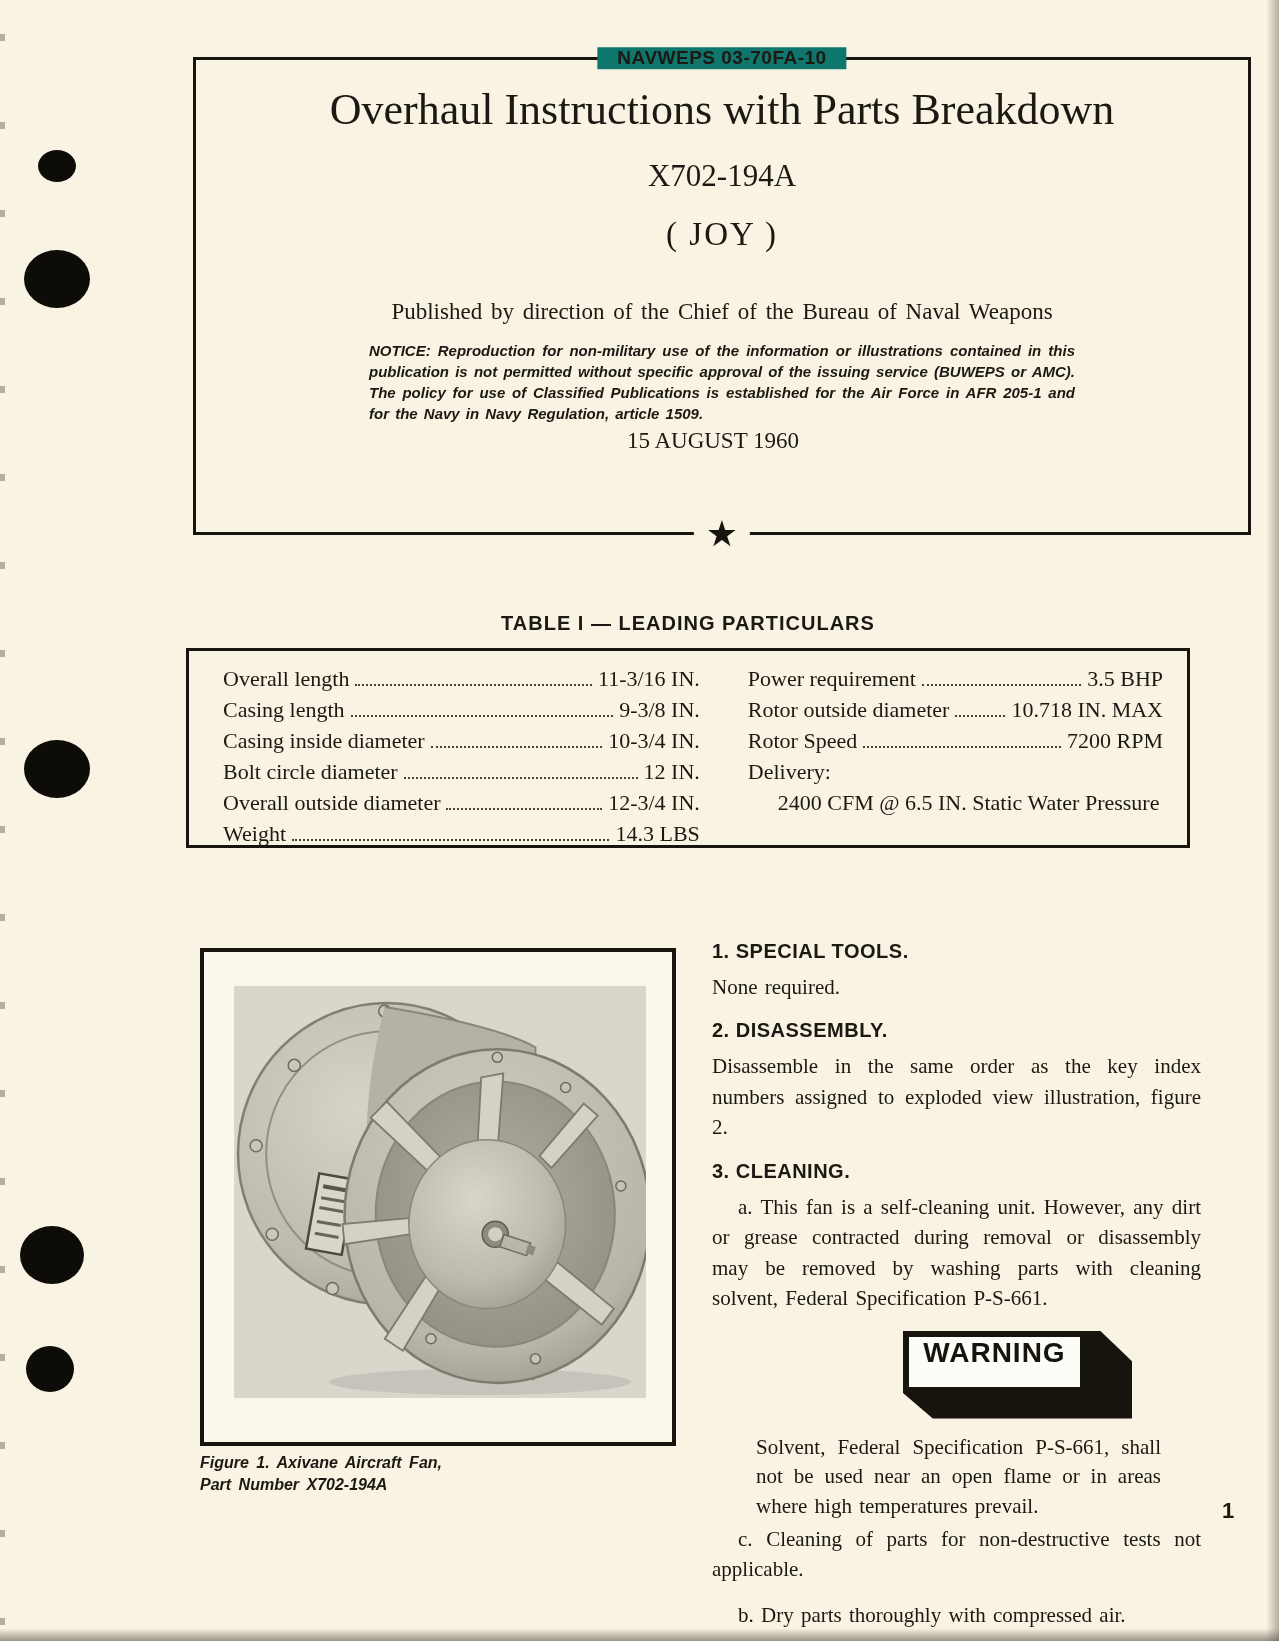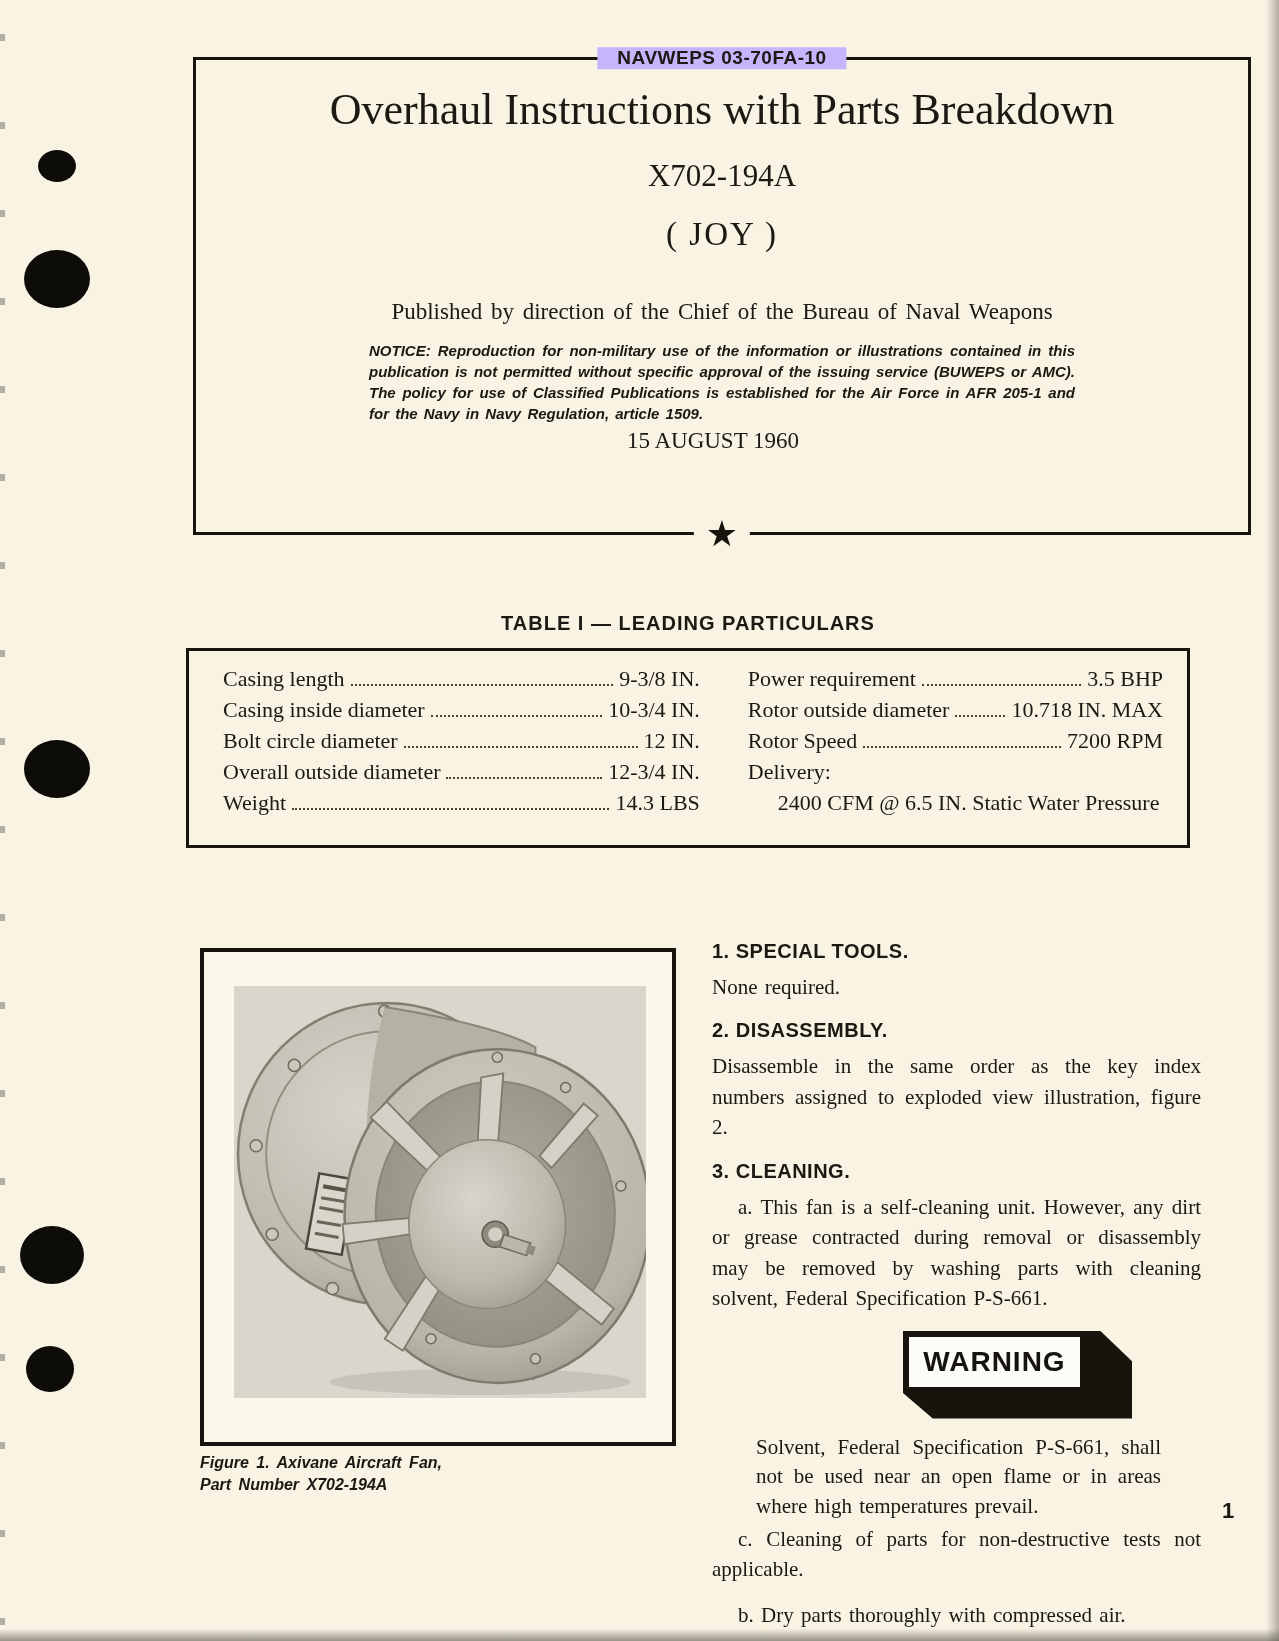--- a/index.html
+++ b/index.html
@@ -28,21 +28,21 @@
   .dot4{left:20px;top:1226px;width:64px;height:58px;}
   .dot5{left:26px;top:1346px;width:48px;height:46px;}
 
   
   .hbox{
     position:absolute;left:193px;top:57px;width:1052px;height:472px;
     border:3px solid #17140e;text-align:center;
   }
   .navweps{
     position:absolute;left:50%;top:0;transform:translate(-50%,-58%);
-    background:#c4b5fd;padding:0 20px;white-space:nowrap;
+    background:#0f766e;padding:0 20px;white-space:nowrap;
     font-family:"Liberation Sans", sans-serif;font-weight:700;
     font-size:19px;letter-spacing:.5px;
   }
   .star{
     position:absolute;left:50%;bottom:0;transform:translate(-50%,55%);
     background:#f8f3e3;padding:0 12px;font-size:36px;line-height:1;color:#17140e;
   }
   .h-title{margin-top:26px;font-size:44px;line-height:1.1;}
   .h-product{margin-top:20px;font-size:42px;letter-spacing:3px;word-spacing:26px;}
   .h-part{margin-top:24px;font-size:31px;}
@@ -96,21 +96,21 @@
   .body-p{font-size:21px;line-height:1.45;text-align:justify;margin-top:9px;word-spacing:2px;}
   .body-p.ind{text-indent:26px;}
   .warn-wrap{position:relative;width:229px;height:88px;margin:17px 0 0 191px;}
   .warn-shadow{
     position:absolute;inset:0;background:#17140e;
     clip-path:polygon(0 0, 86% 0, 100% 35%, 100% 100%, 13% 100%, 0 71%);
   }
   .warn-box{
     position:absolute;left:0;top:0;width:183px;height:62px;
     background:#fdfdf8;border:6px solid #17140e;box-sizing:border-box;
-    display:flex;align-items:center;justify-content:center;
+    display:flex;justify-content:center;
   }
   .warn-label{
     font-family:"Liberation Sans", sans-serif;font-weight:700;
     font-size:28px;letter-spacing:1px;color:#17140e;
   }
   .warn-text{margin:14px 40px 0 44px;font-size:21px;line-height:1.42;text-align:justify;word-spacing:2px;}
   .page-num{
     position:absolute;left:1222px;top:1498px;
     font-family:"Liberation Sans", sans-serif;font-weight:700;font-size:22px;
   }
@@ -137,20 +137,25 @@
     <div class="h-joy">( JOY )</div>
     <div class="h-pub">Published by direction of the Chief of the Bureau of Naval Weapons</div>
     <div class="h-notice">NOTICE: Reproduction for non-military use of the information or illustrations contained in this publication is not permitted without specific approval of the issuing service (BUWEPS or AMC). The policy for use of Classified Publications is established for the Air Force in AFR 205-1 and for the Navy in Navy Regulation, article 1509.</div>
     <div class="h-date">15 AUGUST 1960</div>
     <div class="star">★</div>
   </div>
 
   <div class="table-title">TABLE I — LEADING PARTICULARS</div>
   <div class="tbox">
     <div class="tcol-l">
+      <div class="trow">
+        <span>Overall length</span>
+          <span class="leader"></span>
+          <span>11-3/16 IN.</span>
+      </div>
       <div class="trow">
         <span>Casing length</span>
           <span class="leader"></span>
           <span>9-3/8 IN.</span>
       </div>
       <div class="trow">
         <span>Casing inside diameter</span>
           <span class="leader"></span>
           <span>10-3/4 IN.</span>
       </div>

